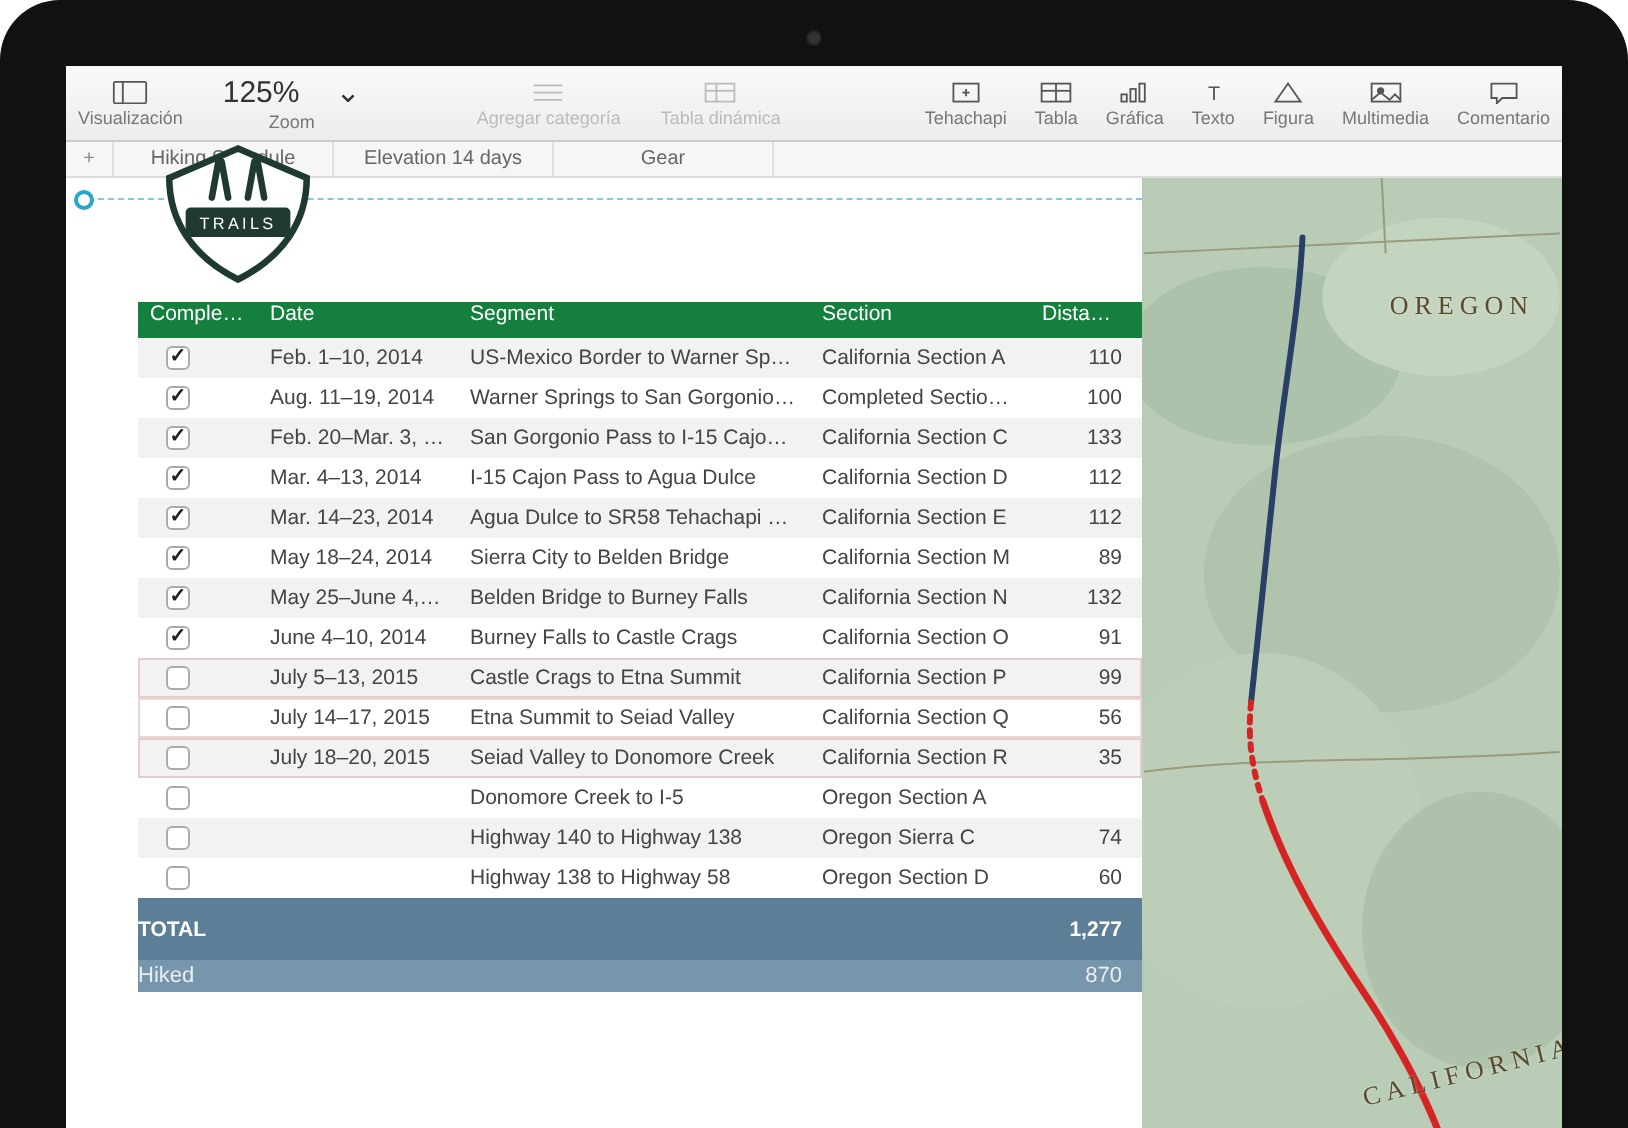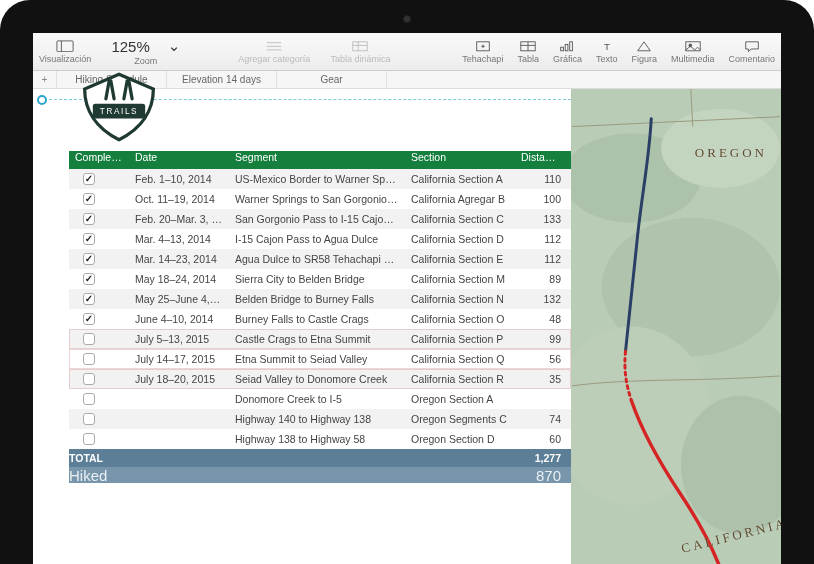--- a/index.html
+++ b/index.html
@@ -48,22 +48,22 @@
   .c-sec  { flex:0 0 110px; }
   .c-dist { flex:0 0 56px; text-align:right; padding-right:10px !important;}
   .tbody { }
   .trow { display:flex; height:20px; align-items:center; color:#444; }
   .trow:nth-child(odd){ background:#f2f2f2; }
   .trow:nth-child(even){ background:#fff; }
   .trow.mid .c-date, .trow.mid .c-seg, .trow.mid .c-sec, .trow.mid .c-dist { background:rgba(255,255,255,.0); position:relative; }
   .trow.mid { outline:1px solid rgba(200,120,120,.3); outline-offset:-1px;}
   .check { width:12px; height:12px; border:1px solid #aaa; border-radius:3px; background:#fff; margin-left:8px; display:flex; align-items:center; justify-content:center; }
   .check.on::after { content:"✓"; font-size:10px; color:#222; font-weight:700; line-height:1; }
-  .tfoot { display:flex; background:#5c7e97; color:#fff; height:18px; align-items:center; font-weight:600; }
-  .tfoot2 { display:flex; background:#7796ab; color:#e9eef2; height:16px; align-items:center; font-size:15px; }
+  .tfoot { display:flex; background:#5c7e97; color:#fff; height:31px; align-items:center; font-weight:600; }
+  .tfoot2 { display:flex; background:#7796ab; color:#e9eef2; height:16px; align-items:center; font-size:11px; }
 </style>
 </head>
 <body>
 
 <div class="device-frame">
   <div class="camera"></div>
   <div class="screen">
 
     <div class="toolbar">
       <div class="tb-group">
@@ -236,23 +236,23 @@
                 </div>
                 <div class="c-date">Feb. 1–10, 2014</div>
                 <div class="c-seg">US-Mexico Border to Warner Springs</div>
                 <div class="c-sec">California Section A</div>
                 <div class="c-dist">110</div>
               </div>
               <div class="trow">
                 <div class="c-comp">
                   <div class="check on"></div>
                 </div>
-                <div class="c-date">Oct. 11–19, 2014</div>
+                <div class="c-date">Aug. 11–19, 2014</div>
                 <div class="c-seg">Warner Springs to San Gorgonio Pass</div>
-                <div class="c-sec">California Agregar B</div>
+                <div class="c-sec">Completed Section B</div>
                 <div class="c-dist">100</div>
               </div>
               <div class="trow">
                 <div class="c-comp">
                   <div class="check on"></div>
                 </div>
                 <div class="c-date">Feb. 20–Mar. 3, 2014</div>
                 <div class="c-seg">San Gorgonio Pass to I-15 Cajon Pass</div>
                 <div class="c-sec">California Section C</div>
                 <div class="c-dist">133</div>
@@ -293,21 +293,21 @@
                 <div class="c-sec">California Section N</div>
                 <div class="c-dist">132</div>
               </div>
               <div class="trow">
                 <div class="c-comp">
                   <div class="check on"></div>
                 </div>
                 <div class="c-date">June 4–10, 2014</div>
                 <div class="c-seg">Burney Falls to Castle Crags</div>
                 <div class="c-sec">California Section O</div>
-                <div class="c-dist">48</div>
+                <div class="c-dist">91</div>
               </div>
               <div class="trow mid">
                 <div class="c-comp">
                   <div class="check"></div>
                 </div>
                 <div class="c-date">July 5–13, 2015</div>
                 <div class="c-seg">Castle Crags to Etna Summit</div>
                 <div class="c-sec">California Section P</div>
                 <div class="c-dist">99</div>
               </div>
@@ -337,21 +337,21 @@
                 <div class="c-seg">Donomore Creek to I-5</div>
                 <div class="c-sec">Oregon Section A</div>
                 <div class="c-dist"></div>
               </div>
               <div class="trow">
                 <div class="c-comp">
                   <div class="check"></div>
                 </div>
                 <div class="c-date"></div>
                 <div class="c-seg">Highway 140 to Highway 138</div>
-                <div class="c-sec">Oregon Segments C</div>
+                <div class="c-sec">Oregon Sierra C</div>
                 <div class="c-dist">74</div>
               </div>
               <div class="trow">
                 <div class="c-comp">
                   <div class="check"></div>
                 </div>
                 <div class="c-date"></div>
                 <div class="c-seg">Highway 138 to Highway 58</div>
                 <div class="c-sec">Oregon Section D</div>
                 <div class="c-dist">60</div>

